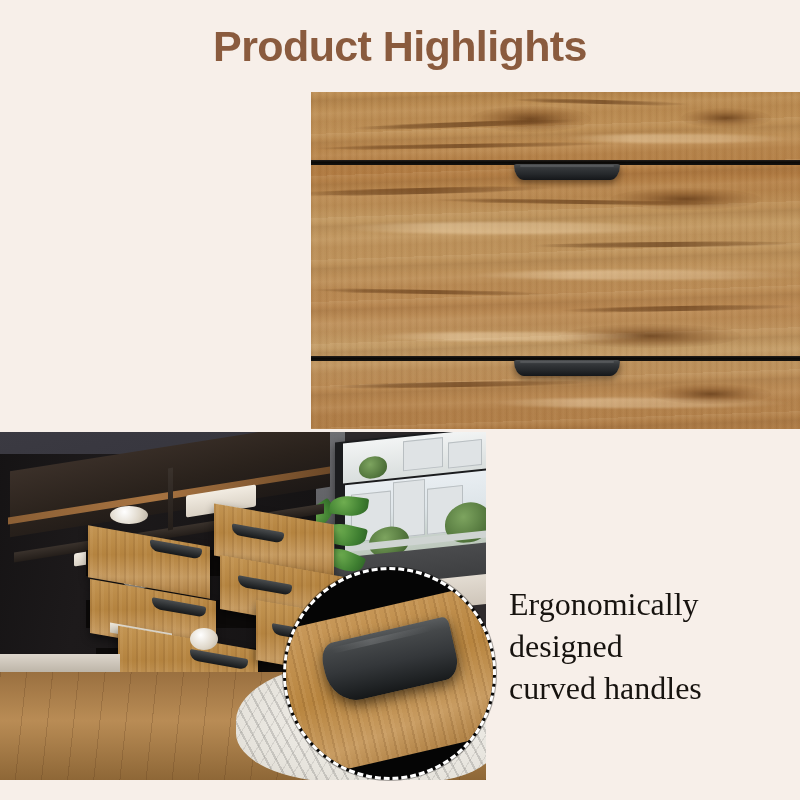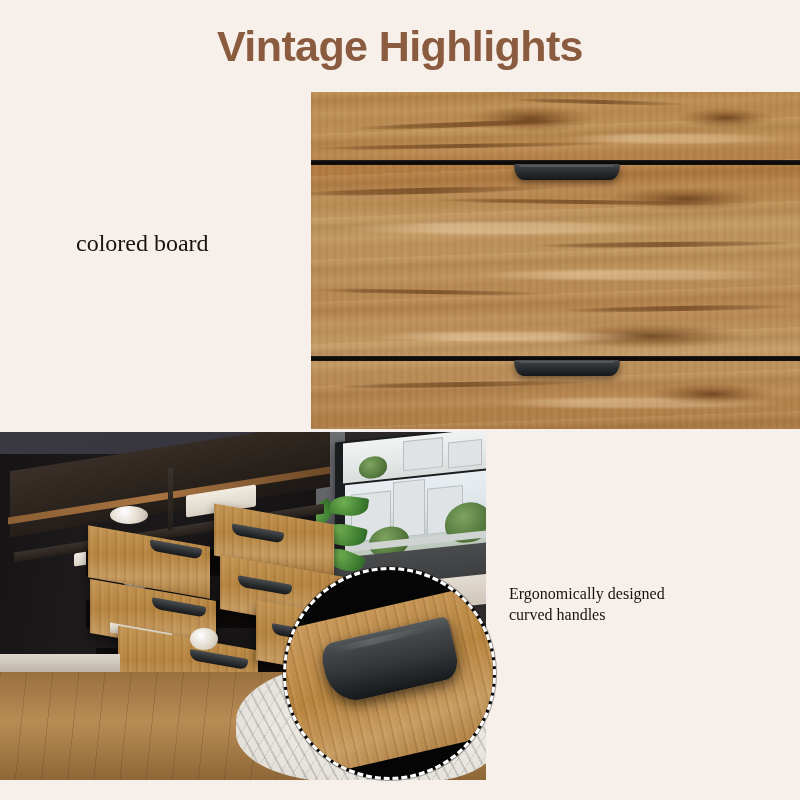--- a/index.html
+++ b/index.html
@@ -34,21 +34,21 @@
     line-height:1.32;
     color:#17130F;
   }
 
   
   .caption-right{
     position:absolute;
     left:509px; top:583px;
     width:288px;
     font-family:"Liberation Serif", serif;
-    font-size:16px;
+    font-size:32px;
     line-height:1.32;
     color:#17130F;
   }
 
   
   .panel-photo{
     position:absolute;
     left:311px; top:92px;
     width:489px; height:337px;
     overflow:hidden;
@@ -296,21 +296,21 @@
   .inset-handle::before{
     content:"";
     position:absolute; left:8%; right:14%; top:5px; height:6px;
     background:linear-gradient(90deg, rgba(255,255,255,0) 0%, rgba(255,255,255,.14) 40%, rgba(255,255,255,0) 100%);
     border-radius:6px;
   }
 </style>
 </head>
 <body>
 
-<div class="page-title">Vintage Highlights</div>
+<div class="page-title">Product Highlights</div>
 
 <div class="panel-photo">
   <div class="wood-base"></div>
   <div class="wood-grain-v"></div>
   <div class="wood-grain-h"></div>
 
   <div class="knot" style="left:160px;top:14px;width:120px;height:26px;"></div>
   <div class="streak" style="left:40px;top:30px;width:230px;height:5px;transform:rotate(-2deg);"></div>
   <div class="streak" style="left:200px;top:8px;width:180px;height:4px;transform:rotate(1.5deg);"></div>
   <div class="streak-light" style="left:250px;top:42px;width:230px;height:9px;"></div>
@@ -335,21 +335,20 @@
   <div class="seam" style="top:264px;"></div>
 
   <div class="handle" style="left:203px;top:268px;width:106px;"></div>
 
   <div class="streak" style="left:20px;top:290px;width:260px;height:5px;transform:rotate(-1deg);"></div>
   <div class="streak-light" style="left:180px;top:306px;width:300px;height:10px;"></div>
   <div class="knot" style="left:340px;top:292px;width:120px;height:20px;"></div>
 </div>
 
 <div class="caption-left">
-  <div>colored board</div>
 </div>
 
 <div class="room-photo">
 
   <div class="wall"></div>
   <div class="wall-right"></div>
 
   <div class="window">
     <div class="window-top">
       <div class="city-row" style="left:60px;top:4px;width:40px;height:30px;"></div>

